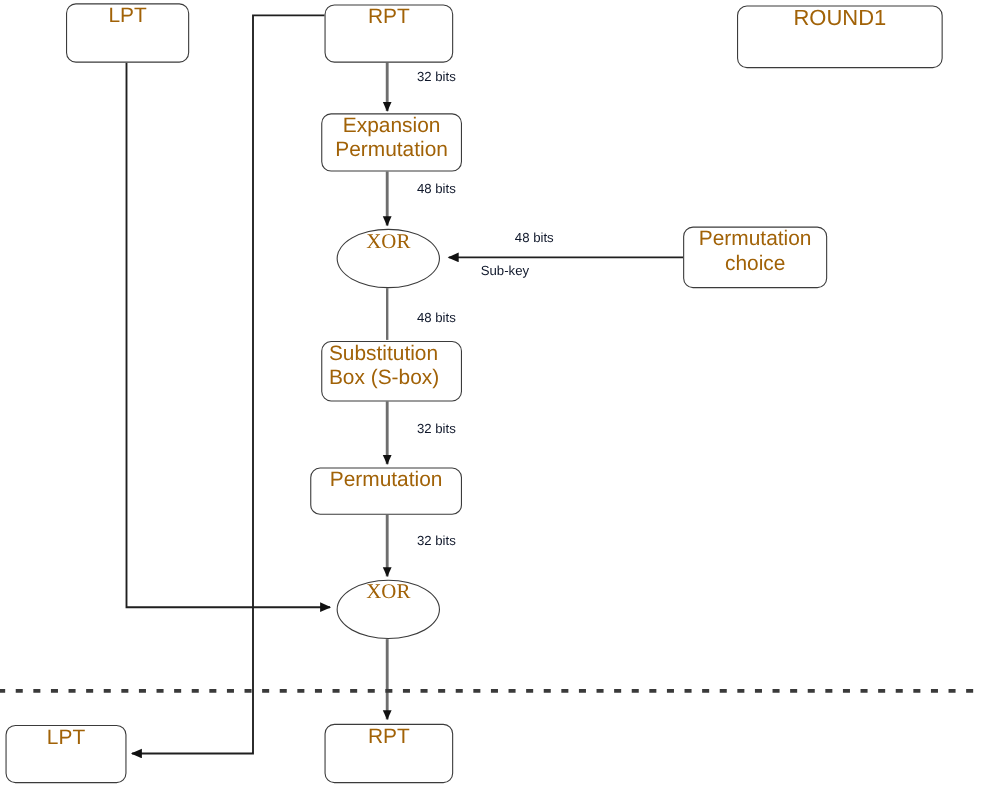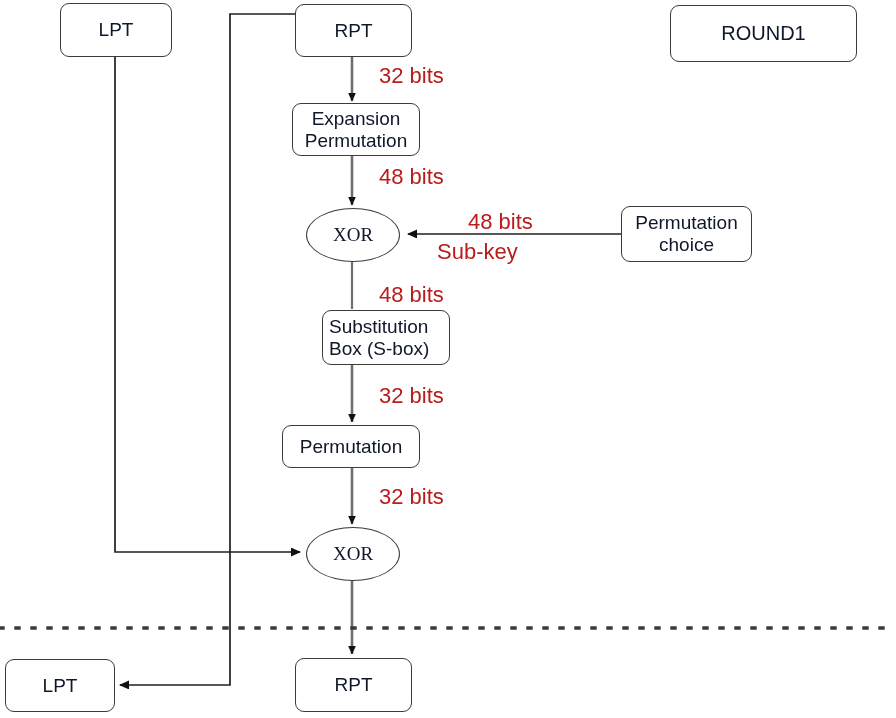--- a/index.html
+++ b/index.html
@@ -26,47 +26,45 @@
     width: 896px;
     height: 718px;
   }
   .node {
     position: absolute;
     box-sizing: border-box;
     background: #ffffff;
     border: 1.6px solid #3b3b3b;
     border-radius: 9px;
     display: flex;
-    align-items: center;
     justify-content: center;
     text-align: center;
     font-size: 19px;
     line-height: 1.15;
-    color: #0f172a;
+    color: #a16207;
     z-index: 3;
   }
   .node.ellipse {
     border-radius: 50%;
     border-width: 1.5px;
     font-family: Liberation Serif, serif;
   }
   .node .label {
     display: block;
     white-space: pre-line;
   }
   .node.leftalign {
     justify-content: flex-start;
     padding-left: 6px;
     text-align: left;
-    margin-left: 30px;
   }
   .edge-label {
     position: absolute;
-    font-size: 22px;
-    color: #b91c1c;
+    font-size: 12px;
+    color: #0f172a;
     white-space: nowrap;
     z-index: 4;
     background: transparent;
   }
   .round-tag {
     font-size: 20px;
   }
 </style>
 </head>
 <body>

